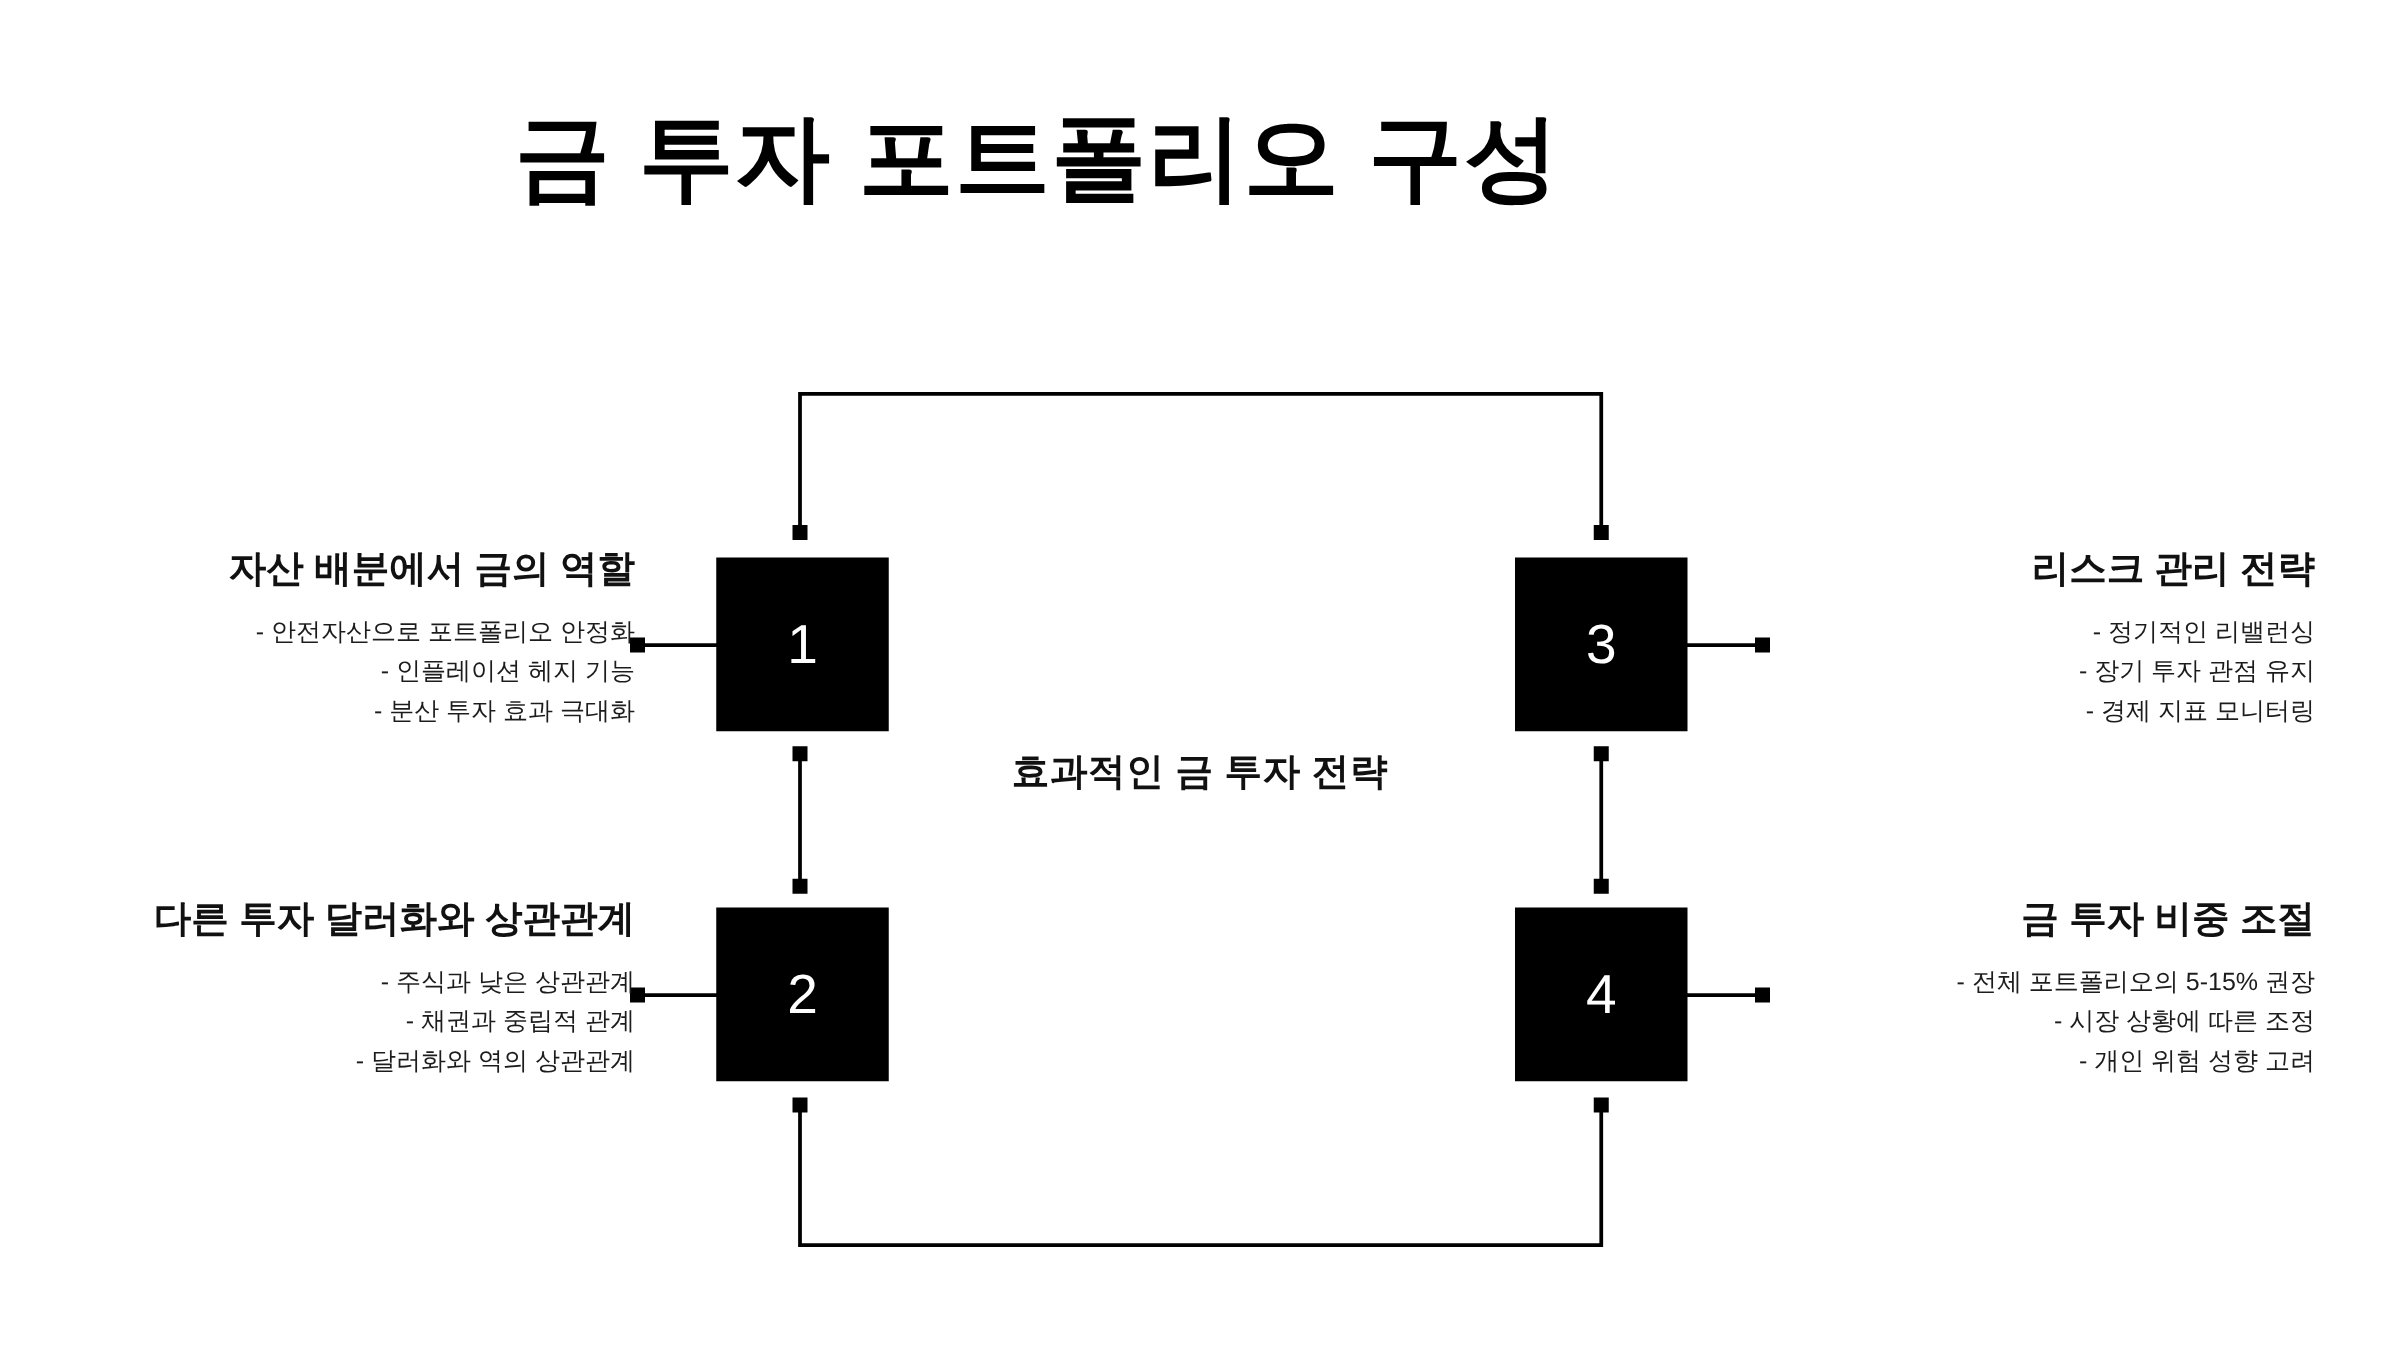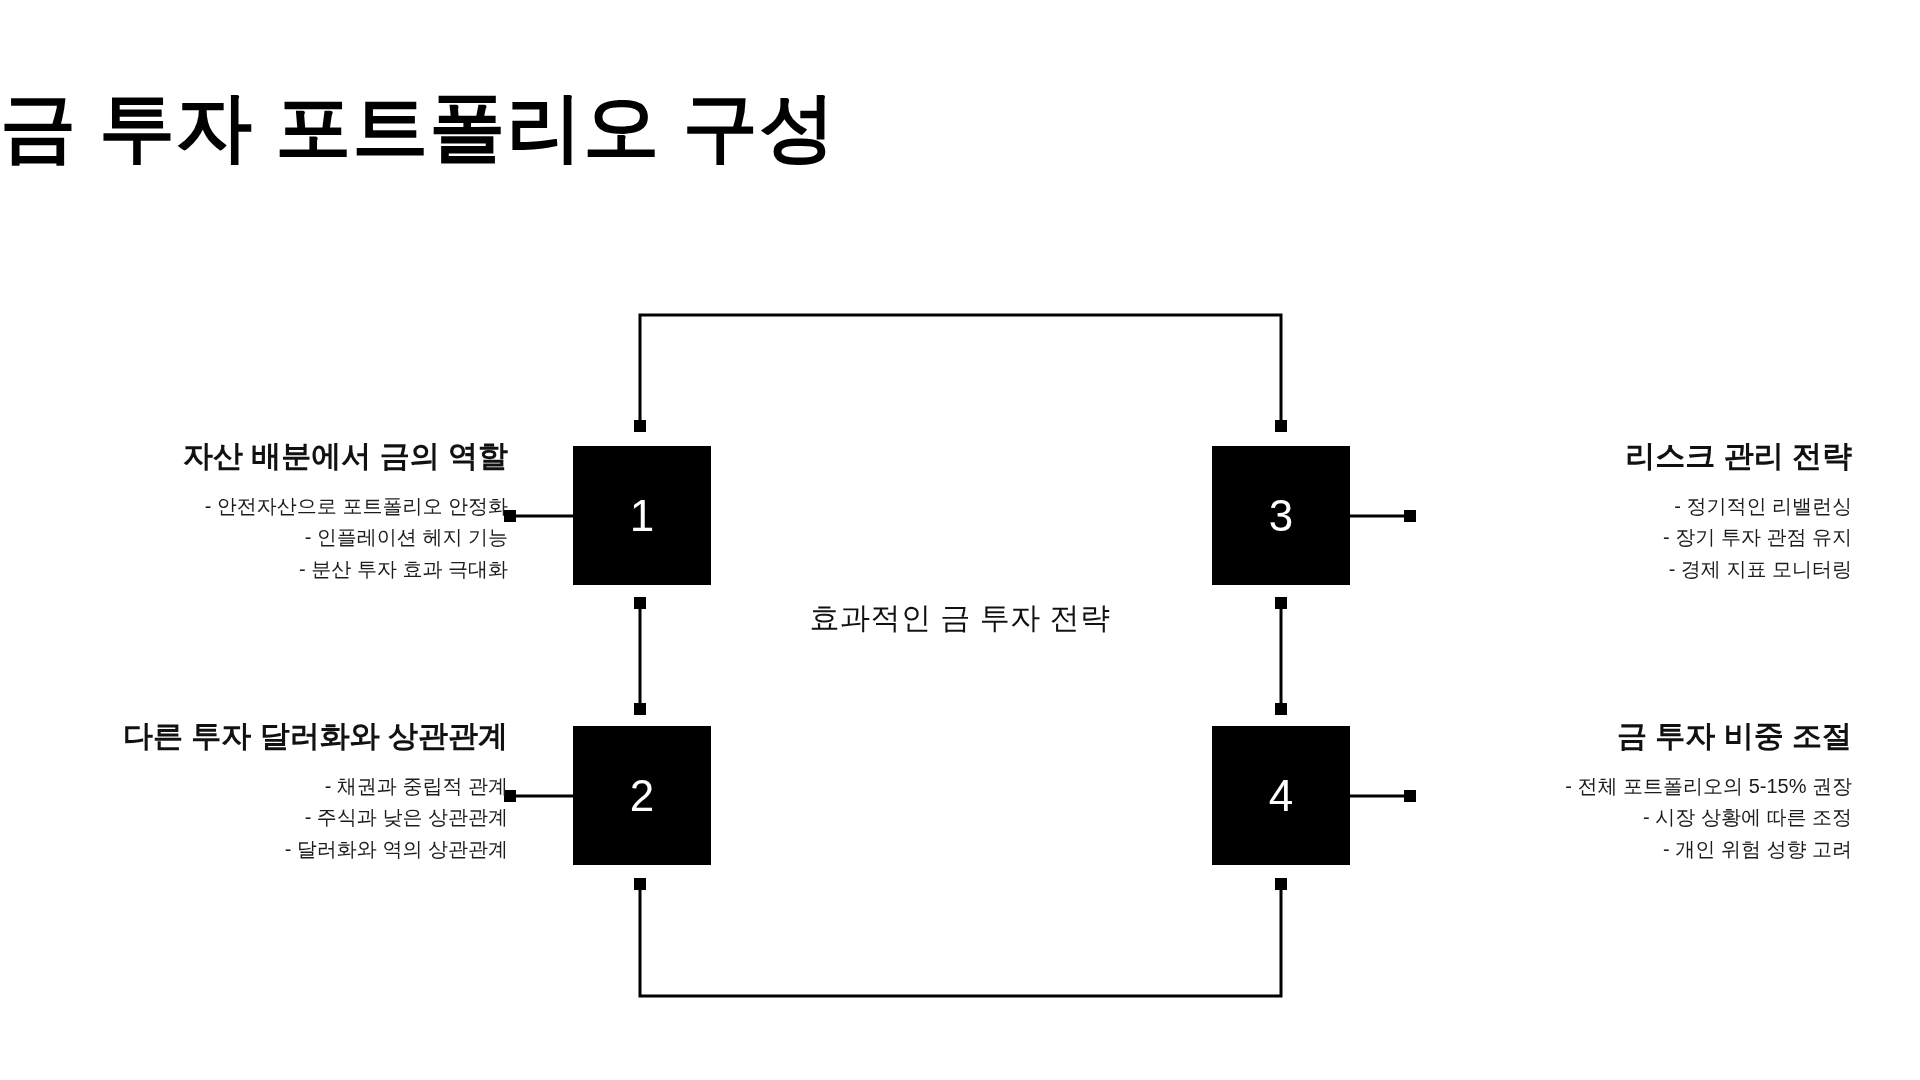--- a/index.html
+++ b/index.html
@@ -18,21 +18,21 @@
     background: #ffffff;
     overflow: hidden;
   }
 
   
   #page-title {
     position: absolute;
     left: 0;
     top: 85px;
     width: 1660px;
-    text-align: left;
+    text-align: center;
     font-size: 76px;
     font-weight: 700;
     letter-spacing: 1px;
     color: #000000;
     line-height: 1.1;
     white-space: nowrap;
   }
 
   
   .num-box {
@@ -87,21 +87,21 @@
   #block-4 { top: 717px; }
 
   
   #center-caption {
     position: absolute;
     left: 700px;
     top: 597px;
     width: 520px;
     text-align: center;
     font-size: 30px;
-    font-weight: 400;
+    font-weight: 700;
     color: #111111;
     line-height: 1.42;
     letter-spacing: 0.5px;
   }
 
   
   #connectors {
     position: absolute;
     left: 0;
     top: 0;
@@ -179,22 +179,22 @@
 
   <div class="block left" id="block-1">
     <div class="block-title">자산 배분에서 금의 역할</div>
     <div class="block-item">- 안전자산으로 포트폴리오 안정화</div>
     <div class="block-item">- 인플레이션 헤지 기능</div>
     <div class="block-item">- 분산 투자 효과 극대화</div>
   </div>
 
   <div class="block left" id="block-2">
     <div class="block-title">다른 투자 달러화와 상관관계</div>
+    <div class="block-item">- 주식과 낮은 상관관계</div>
     <div class="block-item">- 채권과 중립적 관계</div>
-    <div class="block-item">- 주식과 낮은 상관관계</div>
     <div class="block-item">- 달러화와 역의 상관관계</div>
   </div>
 
   <div class="block right" id="block-3">
     <div class="block-title">리스크 관리 전략</div>
     <div class="block-item">- 정기적인 리밸런싱</div>
     <div class="block-item">- 장기 투자 관점 유지</div>
     <div class="block-item">- 경제 지표 모니터링</div>
   </div>
 

